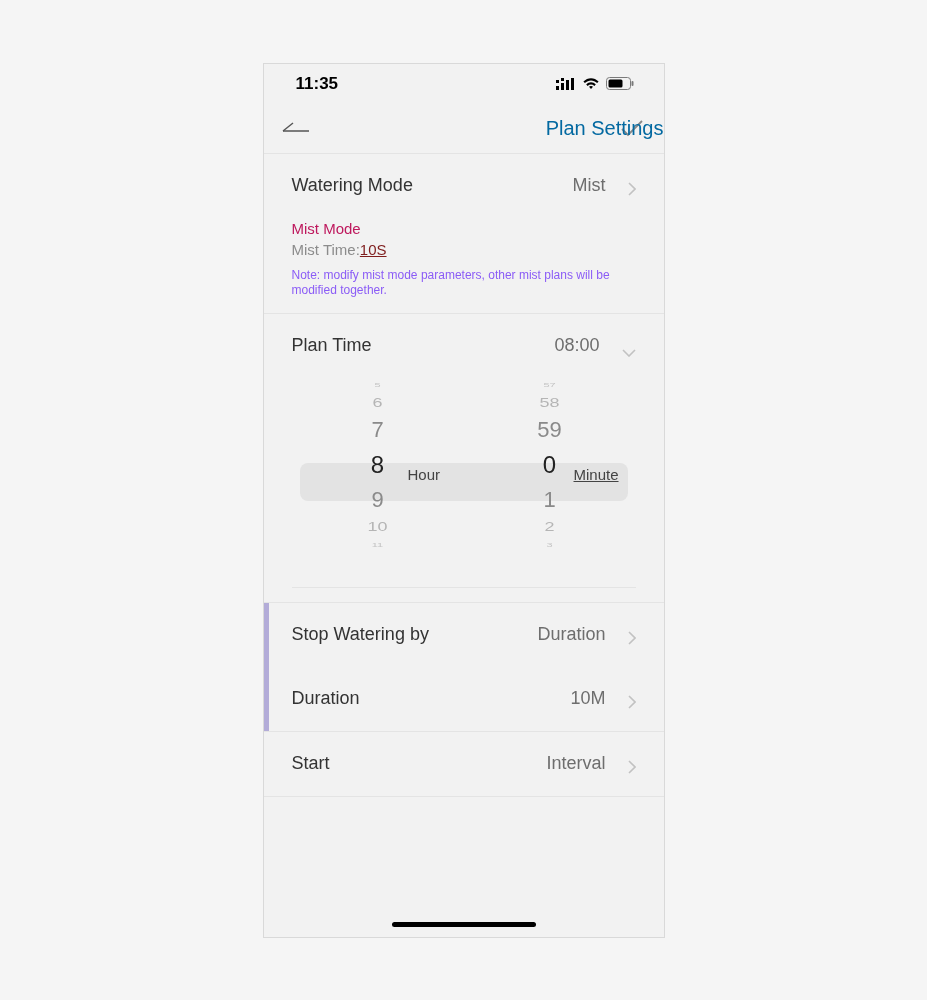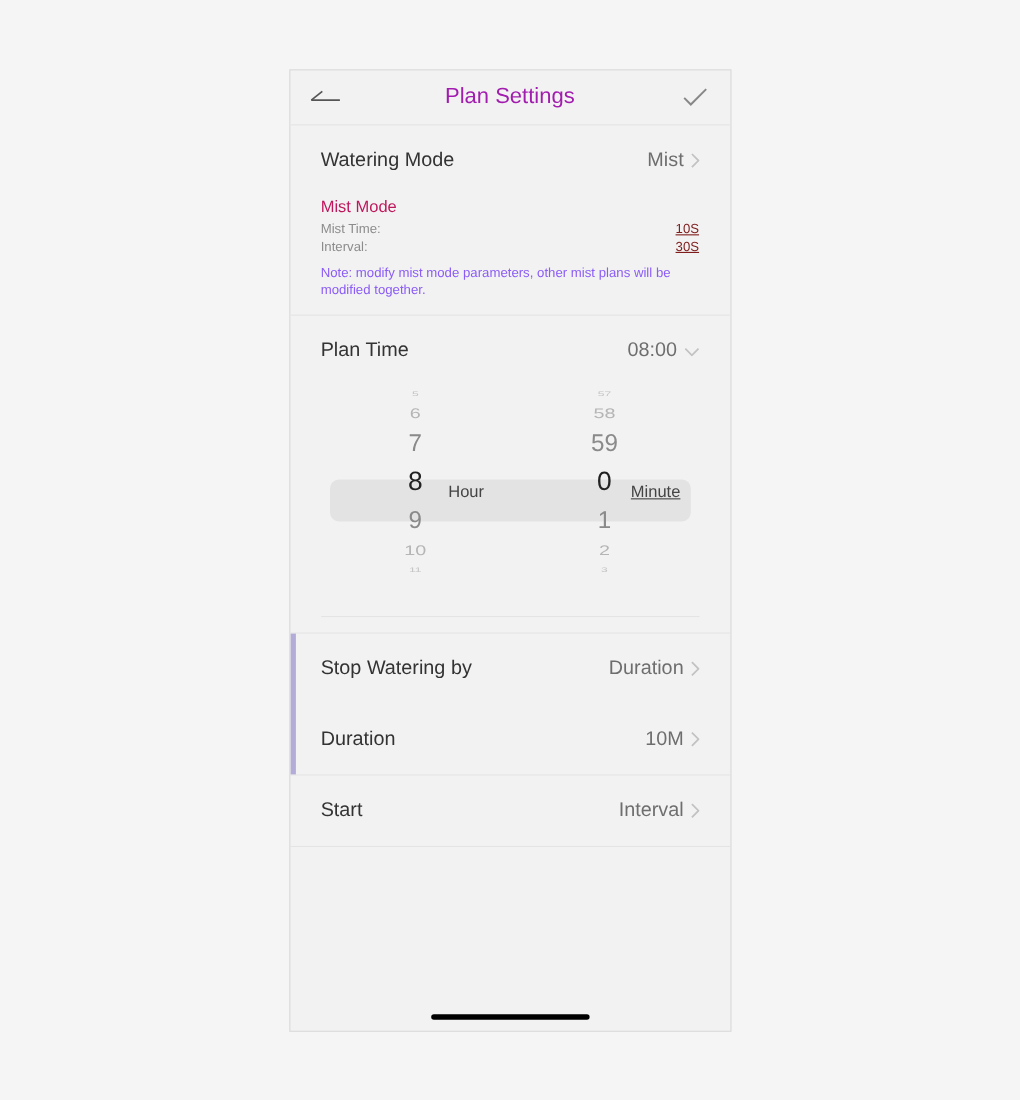--- a/index.html
+++ b/index.html
@@ -39,43 +39,43 @@
     display: flex;
     align-items: center;
     justify-content: space-between;
     padding: 0 16px;
     border-bottom: 1px solid #e4e4e4;
     position: relative;
   }
   .nav-title {
     position: absolute;
     left: 0; right: 0;
-    text-align: center;
+    text-align: right;
     font-size: 20px;
-    color: #a21caf;
+    color: #0369a1;
     pointer-events: none;
   }
   .nav-btn { width: 32px; height: 32px; display:flex; align-items:center; justify-content:center; }
   
   .row {
     display: flex;
     align-items: center;
     justify-content: space-between;
     padding: 0 28px;
     height: 64px;
     font-size: 18px;
     color: #333;
   }
   .row-label { color: #333; }
-  .row-value { display:flex; align-items:center; gap:6px; color:#6e6e6e; }
+  .row-value { display:flex; align-items:flex-end; gap:22px; color:#6e6e6e; }
   .chevron { color:#bdbdbd; display:inline-flex; }
   
   .mist-block { padding: 2px 28px 14px; border-bottom: 1px solid #e4e4e4; }
   .mist-heading { font-size:15px; color:#be185d; margin-bottom:4px; }
-  .mist-line { display:flex; justify-content:space-between; font-size:12px; color:#8c8c8c; margin-bottom:2px; }
+  .mist-line { display:flex; justify-content:flex-start; font-size:15px; color:#8c8c8c; margin-bottom:2px; }
   .mist-link { color:#7f1d1d; text-decoration:underline; }
   .mist-note { font-size:12px; color:#8b5cf6; margin-top:10px; line-height:1.3; }
   
   .section-border { border-bottom:1px solid #e4e4e4; }
   .start-row .row-value svg { transform: translateY(1px); }
   
   .picker {
     position: relative;
     height: 210px;
     margin: 0 28px 14px;
@@ -130,20 +130,43 @@
     height:5px;
     background:#000;
     border-radius:3px;
   }
 </style>
 </head>
 <body>
 
 <div class="phone">
 
+  <div class="status-bar">
+    <span>11:35</span>
+    <div class="status-right">
+      <svg width="20" height="12" viewBox="0 0 20 12">
+        <rect x="0" y="8" width="3" height="4" fill="#000"></rect>
+        <rect x="5" y="5" width="3" height="7" fill="#000"></rect>
+        <rect x="10" y="2" width="3" height="10" fill="#000"></rect>
+        <rect x="15" y="0" width="3" height="12" fill="#000"></rect>
+        <rect x="0" y="2" width="3" height="3" fill="#000"></rect>
+        <rect x="5" y="0" width="3" height="3" fill="#000"></rect>
+      </svg>
+      <svg width="18" height="12" viewBox="0 0 18 12">
+        <path d="M9 11 L7 8.8 C7.6 8.3 8.3 8 9 8 C9.7 8 10.4 8.3 11 8.8 Z" fill="#000"></path>
+        <path d="M4.2 6.4 C5.6 5.1 7.3 4.3 9 4.3 C10.7 4.3 12.4 5.1 13.8 6.4 L12.3 8 C11.3 7.1 10.2 6.6 9 6.6 C7.8 6.6 6.7 7.1 5.7 8 Z" fill="#000"></path>
+        <path d="M1.4 3.6 C3.6 1.5 6.3 0.3 9 0.3 C11.7 0.3 14.4 1.5 16.6 3.6 L15.1 5.1 C13.3 3.4 11.2 2.5 9 2.5 C6.8 2.5 4.7 3.4 2.9 5.1 Z" fill="#000"></path>
+      </svg>
+      <svg width="28" height="13" viewBox="0 0 28 13">
+        <rect x="0.5" y="0.5" width="24" height="12" rx="3" fill="none" stroke="#7a7a7a" stroke-width="1"></rect>
+        <rect x="2.5" y="2.5" width="14" height="8" rx="1.5" fill="#000"></rect>
+        <rect x="25.5" y="4" width="2" height="5" rx="1" fill="#7a7a7a"></rect>
+      </svg>
+    </div>
+  </div>
 
   <div class="nav">
     <div class="nav-btn">
       <svg width="30" height="14" viewBox="0 0 30 14">
         <path d="M2 10 L28 10" stroke="#555" stroke-width="1.5" fill="none"></path>
         <path d="M2 10 L12 2" stroke="#555" stroke-width="1.5" fill="none"></path>
       </svg>
     </div>
     <div class="nav-title">Plan Settings</div>
     <div class="nav-btn">
@@ -163,24 +186,20 @@
           </svg>
       </span>
     </span>
   </div>
 
   <div class="mist-block">
     <div class="mist-heading">Mist Mode</div>
     <div class="mist-line">
       <span>Mist Time:</span>
       <span class="mist-link">10S</span>
-    </div>
-    <div class="mist-line">
-      <span>Interval:</span>
-      <span class="mist-link">30S</span>
     </div>
     <div class="mist-note">Note: modify mist mode parameters, other mist plans will be modified together.</div>
   </div>
 
   <div class="row start-row">
     <span class="row-label">Plan Time</span>
     <span class="row-value">
       <span>08:00</span>
       <span class="chevron">
         <svg width="14" height="8" viewBox="0 0 14 8">

